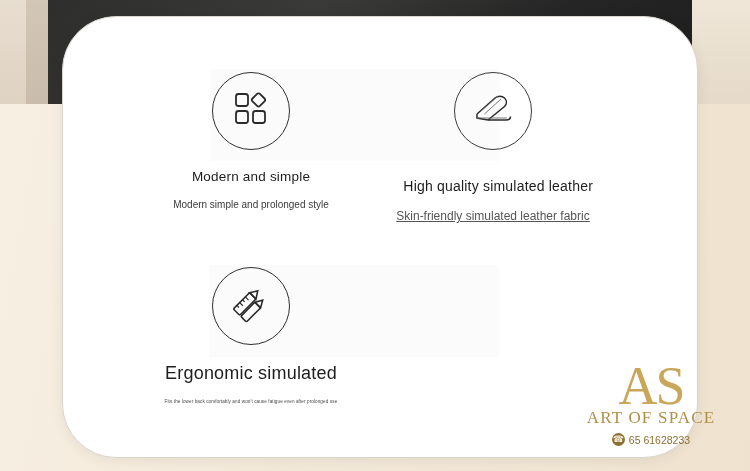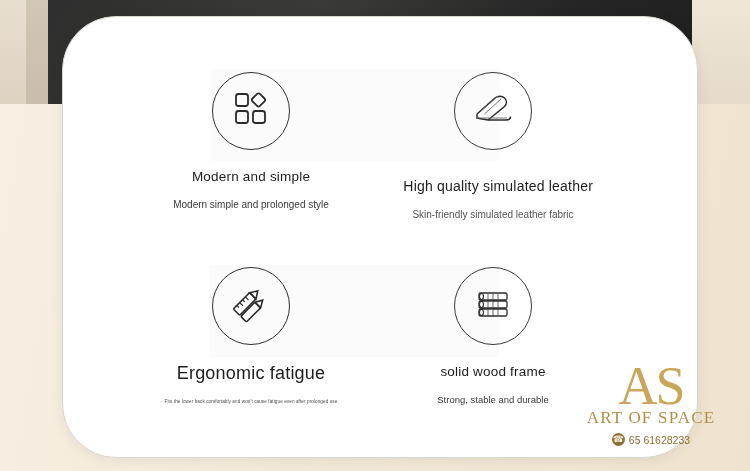--- a/index.html
+++ b/index.html
@@ -129,21 +129,21 @@
   .f0 .feature-title { font-size: 13.5px; margin-top: 19px; }
   .f1 .feature-title { font-size: 14px; margin-top: 28px; text-align: right; }
   .f2 .feature-title { font-size: 18px; margin-top: 18px; }
   .f3 .feature-title { font-size: 13.5px; margin-top: 19px; }
 
   .feature-desc {
     color: #3a3a3a;
     margin-top: 15px;
   }
   .f0 .feature-desc { font-size: 10px; }
-  .f1 .feature-desc { font-size: 10px; color: #555; }
+  .f1 .feature-desc { font-size: 12px; color: #555; text-decoration: underline; }
   .f2 .feature-desc { font-size: 4.6px; color: #4a4a4a; letter-spacing: 0.1px; }
   .f3 .feature-desc { font-size: 9.5px; }
 
   
   .row-tint {
     position: absolute;
     background: #fbfbfb;
   }
   .tint-a { left: 148px; top: 52px;  width: 288px; height: 92px; }
   .tint-b { left: 146px; top: 248px; width: 290px; height: 92px; }
@@ -258,43 +258,24 @@
                   <rect x="6" y="13" width="23" height="9" rx="1.5" stroke="#2b2b2b" stroke-width="1.6" fill="none"></rect>
                   <path d="M11 13 v3 M15 13 v4.5 M19 13 v3 M23 13 v4.5" stroke="#2b2b2b" stroke-width="1.2"></path>
                   <rect x="6" y="23.5" width="20" height="8" rx="1.5" stroke="#2b2b2b" stroke-width="1.6" fill="none"></rect>
                   <path d="M26 23.5 L33 27.5 L26 31.5 Z" stroke="#2b2b2b" stroke-width="1.6" fill="none"></path>
                   <path d="M29 13 L36 17.5 L29 22 Z" stroke="#2b2b2b" stroke-width="1.6" fill="none"></path>
                 </g>
               </svg>
             </span>
           </div>
         </div>
-        <div class="feature-title">Ergonomic fatigue</div>
+        <div class="feature-title">Ergonomic simulated</div>
         <div class="feature-desc">Fits the lower back comfortably and won't cause fatigue even after prolonged use</div>
       </div>
 
-      <div class="feature f3">
-        <div class="feature-icon-wrap">
-          <div class="circle thin">
-            <span>
-              <svg width="44" height="40" viewBox="0 0 44 40" fill="none">
-                <rect x="8" y="9" width="28" height="7" rx="1.5" stroke="#2b2b2b" stroke-width="1.3" fill="none"></rect>
-                <rect x="8" y="17" width="28" height="7" rx="1.5" stroke="#2b2b2b" stroke-width="1.3" fill="none"></rect>
-                <rect x="8" y="25" width="28" height="7" rx="1.5" stroke="#2b2b2b" stroke-width="1.3" fill="none"></rect>
-                <ellipse cx="10.5" cy="12.5" rx="2" ry="3" stroke="#2b2b2b" stroke-width="1.1" fill="none"></ellipse>
-                <ellipse cx="10.5" cy="20.5" rx="2" ry="3" stroke="#2b2b2b" stroke-width="1.1" fill="none"></ellipse>
-                <ellipse cx="10.5" cy="28.5" rx="2" ry="3" stroke="#2b2b2b" stroke-width="1.1" fill="none"></ellipse>
-                <path d="M17 9 v7 M22 9 v7 M27 9 v7 M17 17 v7 M22 17 v7 M27 17 v7 M17 25 v7 M22 25 v7 M27 25 v7" stroke="#555" stroke-width="0.9"></path>
-              </svg>
-            </span>
-          </div>
-        </div>
-        <div class="feature-title">solid wood frame</div>
-        <div class="feature-desc">Strong, stable and durable</div>
-      </div>
 
     </div>
   </div>
 
   <div class="logo">
     <div class="logo-mark">AS</div>
     <div class="logo-name">ART OF SPACE</div>
     <div class="logo-phone">
       <span class="wa-icon">☎</span>
       <span>65 61628233</span>

